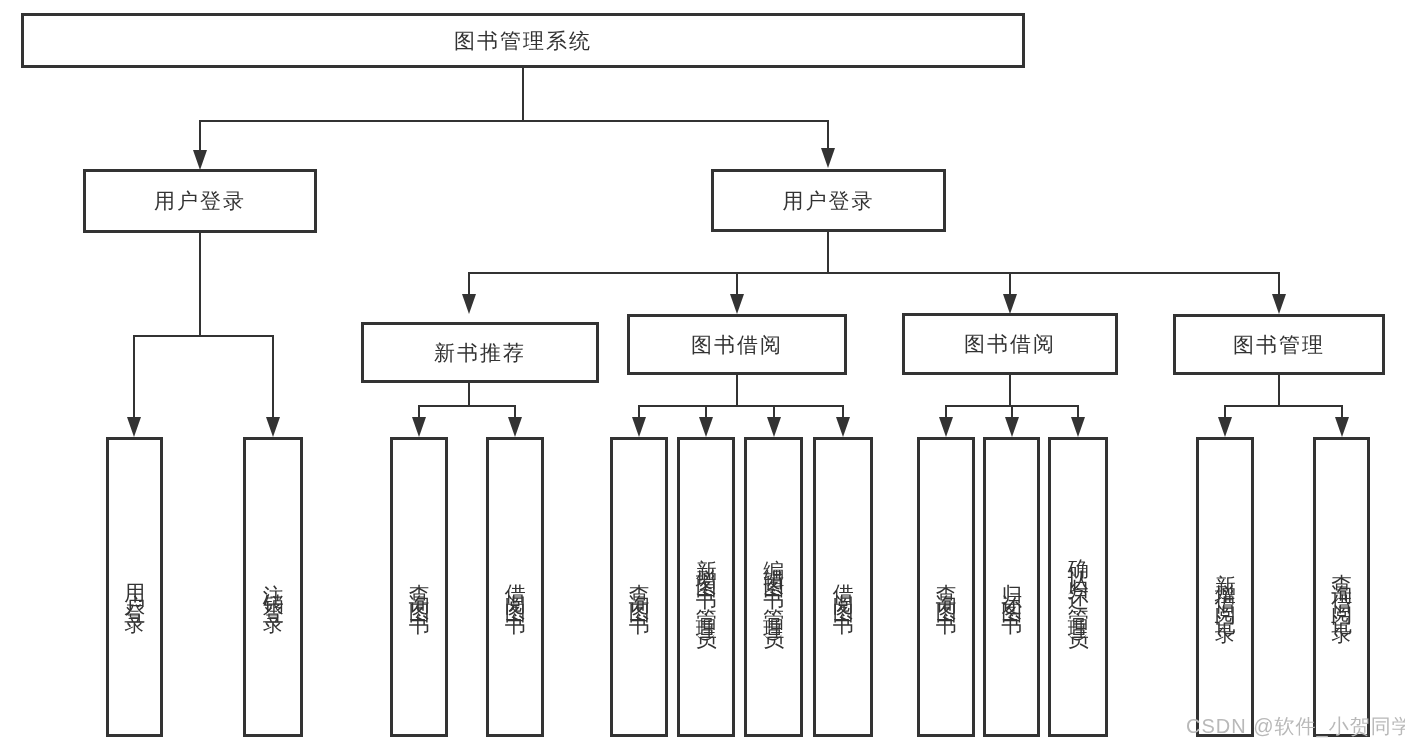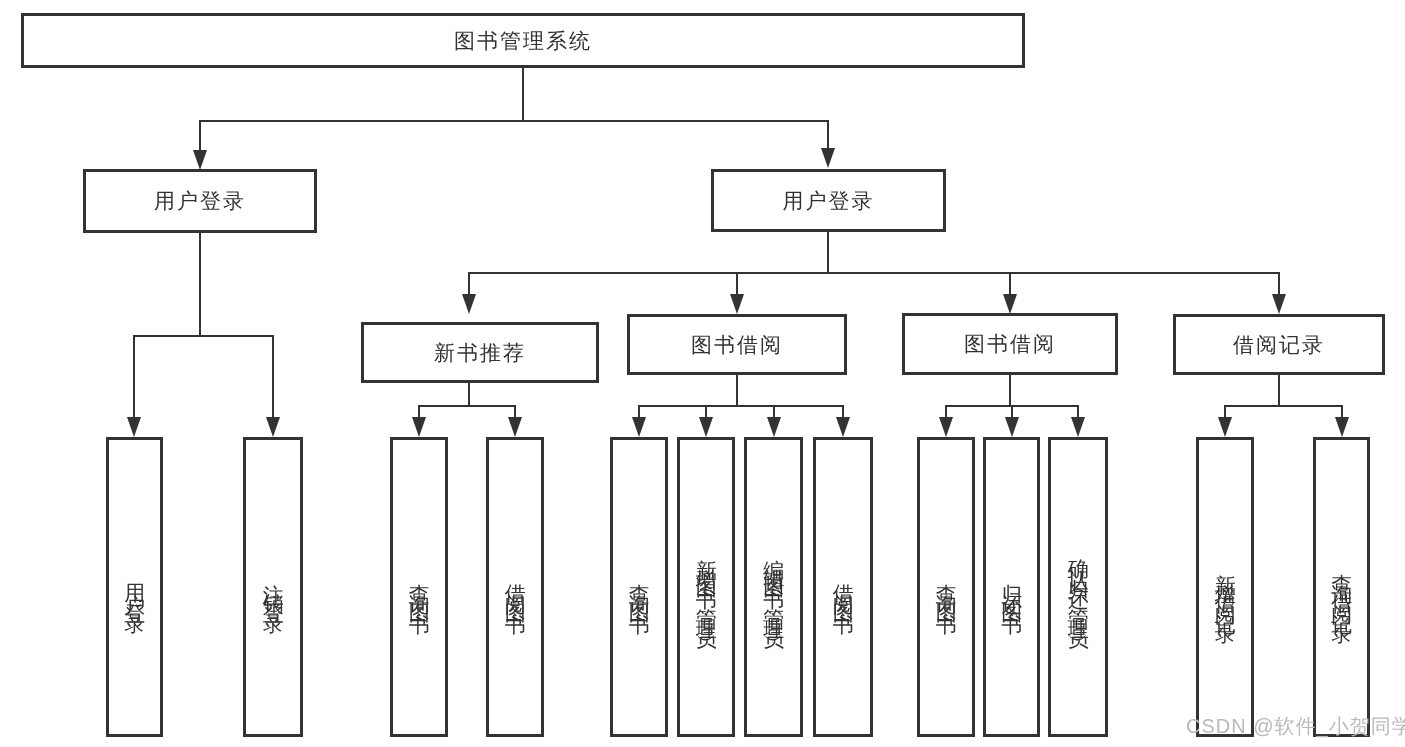--- a/index.html
+++ b/index.html
@@ -126,21 +126,21 @@
   <div class="node" style="left:361px;top:314px;width:238px;height:61px;margin-top:8px;">
     <span class="hlabel">新书推荐</span>
   </div>
   <div class="node" style="left:627px;top:314px;width:220px;height:61px;">
     <span class="hlabel">图书借阅</span>
   </div>
   <div class="node" style="left:902px;top:313px;width:216px;height:62px;">
     <span class="hlabel">图书借阅</span>
   </div>
   <div class="node" style="left:1173px;top:314px;width:212px;height:61px;">
-    <span class="hlabel">借阅记录</span>
+    <span class="hlabel">图书管理</span>
   </div>
 
   <div class="node leaf" style="left:106px;top:437px;width:57px;height:300px;">
     <span class="vlabel">用户登录</span>
   </div>
   <div class="node leaf" style="left:243px;top:437px;width:60px;height:300px;">
     <span class="vlabel">注销登录</span>
   </div>
 
   <div class="node leaf" style="left:390px;top:437px;width:58px;height:300px;">

